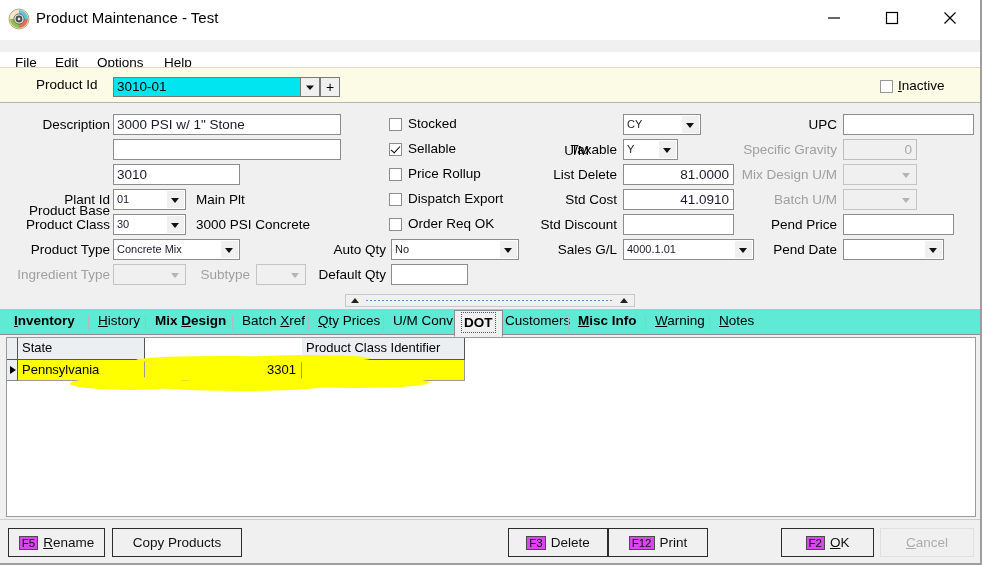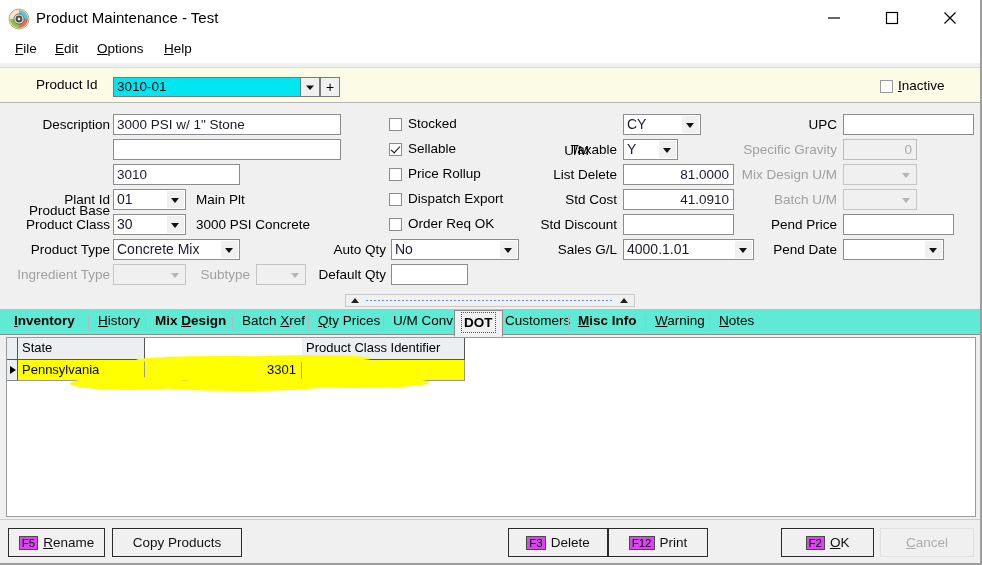--- a/index.html
+++ b/index.html
@@ -16,21 +16,21 @@
   .titlebar{position:absolute;left:0;top:0;width:980px;height:40px;background:#ffffff;}
   .title-icon{position:absolute;left:8px;top:8px;width:22px;height:22px;}
   .title-text{position:absolute;left:36px;top:9px;font-size:15px;color:#000;white-space:nowrap;}
   .wbtn{position:absolute;top:0;width:46px;height:36px;cursor:default;}
   .wbtn svg{position:absolute;left:50%;top:50%;transform:translate(-50%,-50%);}
   #btn-min{left:811px;}
   #btn-max{left:869px;}
   #btn-close{left:927px;}
 
   
-  .menubar{position:absolute;left:0;top:38px;width:980px;height:25px;background:#ffffff;}
+  .menubar{position:absolute;left:0;top:52px;width:980px;height:25px;background:#ffffff;}
   .menu-item{position:absolute;top:2px;height:20px;padding:1px 7px;font-size:13.5px;white-space:nowrap;cursor:default;}
   .menu-item u{text-decoration:underline;}
 
   
   .pidbar{position:absolute;left:0;top:67px;width:980px;height:36px;background:#fbfbe6;
           border-top:1px solid #dcdcc8;border-bottom:1px solid #b4b4b4;box-sizing:border-box;}
   .pid-label{position:absolute;left:36px;top:9px;font-size:13.5px;}
   .pid-input{position:absolute;left:113px;top:77px;width:202px;height:20px;
              background:#00e5f0;border:1px solid #7a7a7a;box-sizing:border-box;
              font-size:13.5px;line-height:18px;padding-left:3px;color:#000;}
@@ -44,21 +44,21 @@
   
   .formpanel{position:absolute;left:0;top:103px;width:980px;height:187px;background:#f0f0f0;}
 
   .lbl{position:absolute;font-size:13.5px;color:#000;white-space:nowrap;text-align:right;}
   .lbl.dis{color:#a0a0a0;}
   .fld{position:absolute;background:#ffffff;border:1px solid #8c8c8c;box-sizing:border-box;
        font-size:13.5px;line-height:19px;padding-left:3px;color:#1a1a2e;height:21px;white-space:nowrap;overflow:hidden;}
   .fld.num{text-align:right;padding-right:4px;padding-left:0;}
   .fld.dis{background:#f0f0f0;border-color:#bdbdbd;color:#a8a8a8;}
   .combo{position:absolute;background:#ffffff;border:1px solid #8c8c8c;box-sizing:border-box;
-         font-size:14px;line-height:19px;padding-left:3px;color:#1a1a2e;height:21px;white-space:nowrap;overflow:hidden;}
+         font-size:11px;line-height:19px;padding-left:3px;color:#1a1a2e;height:21px;white-space:nowrap;overflow:hidden;}
   .combo.dis{background:#f0f0f0;border-color:#c4c4c4;color:#a8a8a8;}
   .combo .arw{position:absolute;right:1px;top:1px;width:17px;height:17px;background:#f0f0f0;}
   .combo.dis .arw{background:#f0f0f0;}
   .combo .arw:after{content:"";position:absolute;left:4px;top:7px;
       border-left:4.5px solid transparent;border-right:4.5px solid transparent;border-top:5px solid #111;}
   .combo.dis .arw:after{border-top-color:#b4b4b4;}
   .statictxt{position:absolute;font-size:13.5px;color:#000;white-space:nowrap;}
 
   .cbrow{position:absolute;height:18px;}
   .cbbox{position:absolute;left:0;top:2px;width:13px;height:13px;background:#ffffff;border:1px solid #8c8c8c;box-sizing:border-box;}

